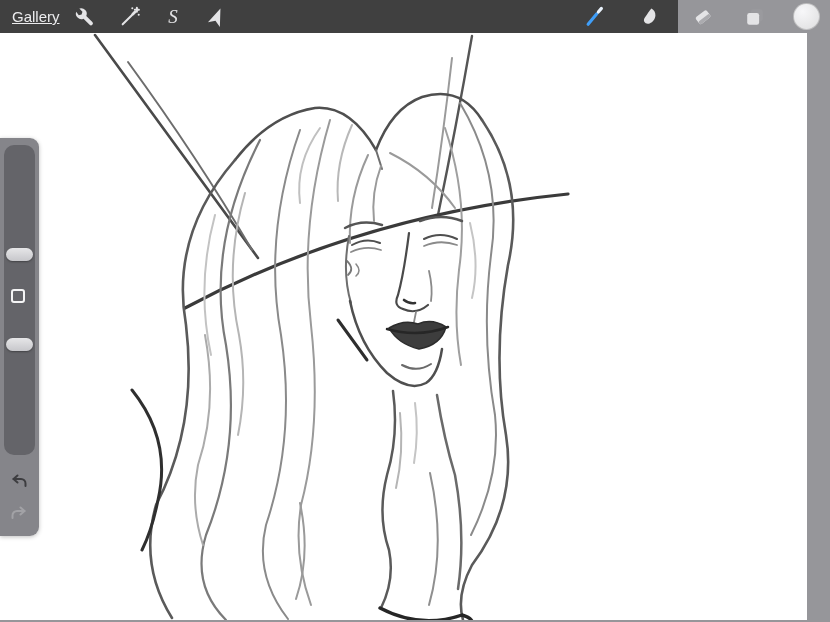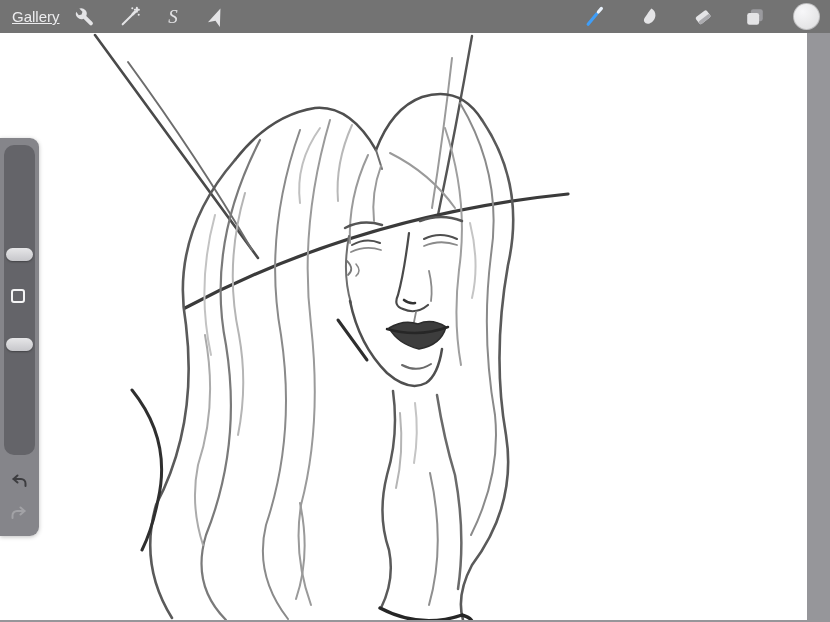--- a/index.html
+++ b/index.html
@@ -1,21 +1,21 @@
 <!DOCTYPE html>
 <html><head>
 <meta charset="utf-8">
 <style>
   html,body{margin:0;padding:0;}
   body{width:830px;height:622px;overflow:hidden;background:#96969a;
        font-family:"Liberation Sans", sans-serif;}
   .app{position:relative;width:830px;height:622px;}
 
   
-  .topbar{position:absolute;left:0;top:0;width:830px;height:33px;background:#737373;}
+  .topbar{position:absolute;left:0;top:0;width:678px;height:33px;background:#404040;}
   .gallery{position:absolute;left:12px;top:0;height:33px;line-height:33px;
            color:#ececee;font-size:15px;text-decoration:underline;cursor:pointer;}
   .tool{position:absolute;top:4px;width:26px;height:26px;display:flex;
         align-items:center;justify-content:center;cursor:pointer;}
   .tool svg{display:block;}
   .sel-glyph{font-family:"Liberation Serif", serif;font-style:italic;
              font-size:19px;color:#e4e4e6;line-height:26px;}
   .swatch{position:absolute;top:3px;width:27px;height:27px;border-radius:50%;
           background:radial-gradient(circle at 35% 30%, #f7f7f9, #dededf);
           border:1px solid rgba(0,0,0,0.18);box-sizing:border-box;cursor:pointer;}

